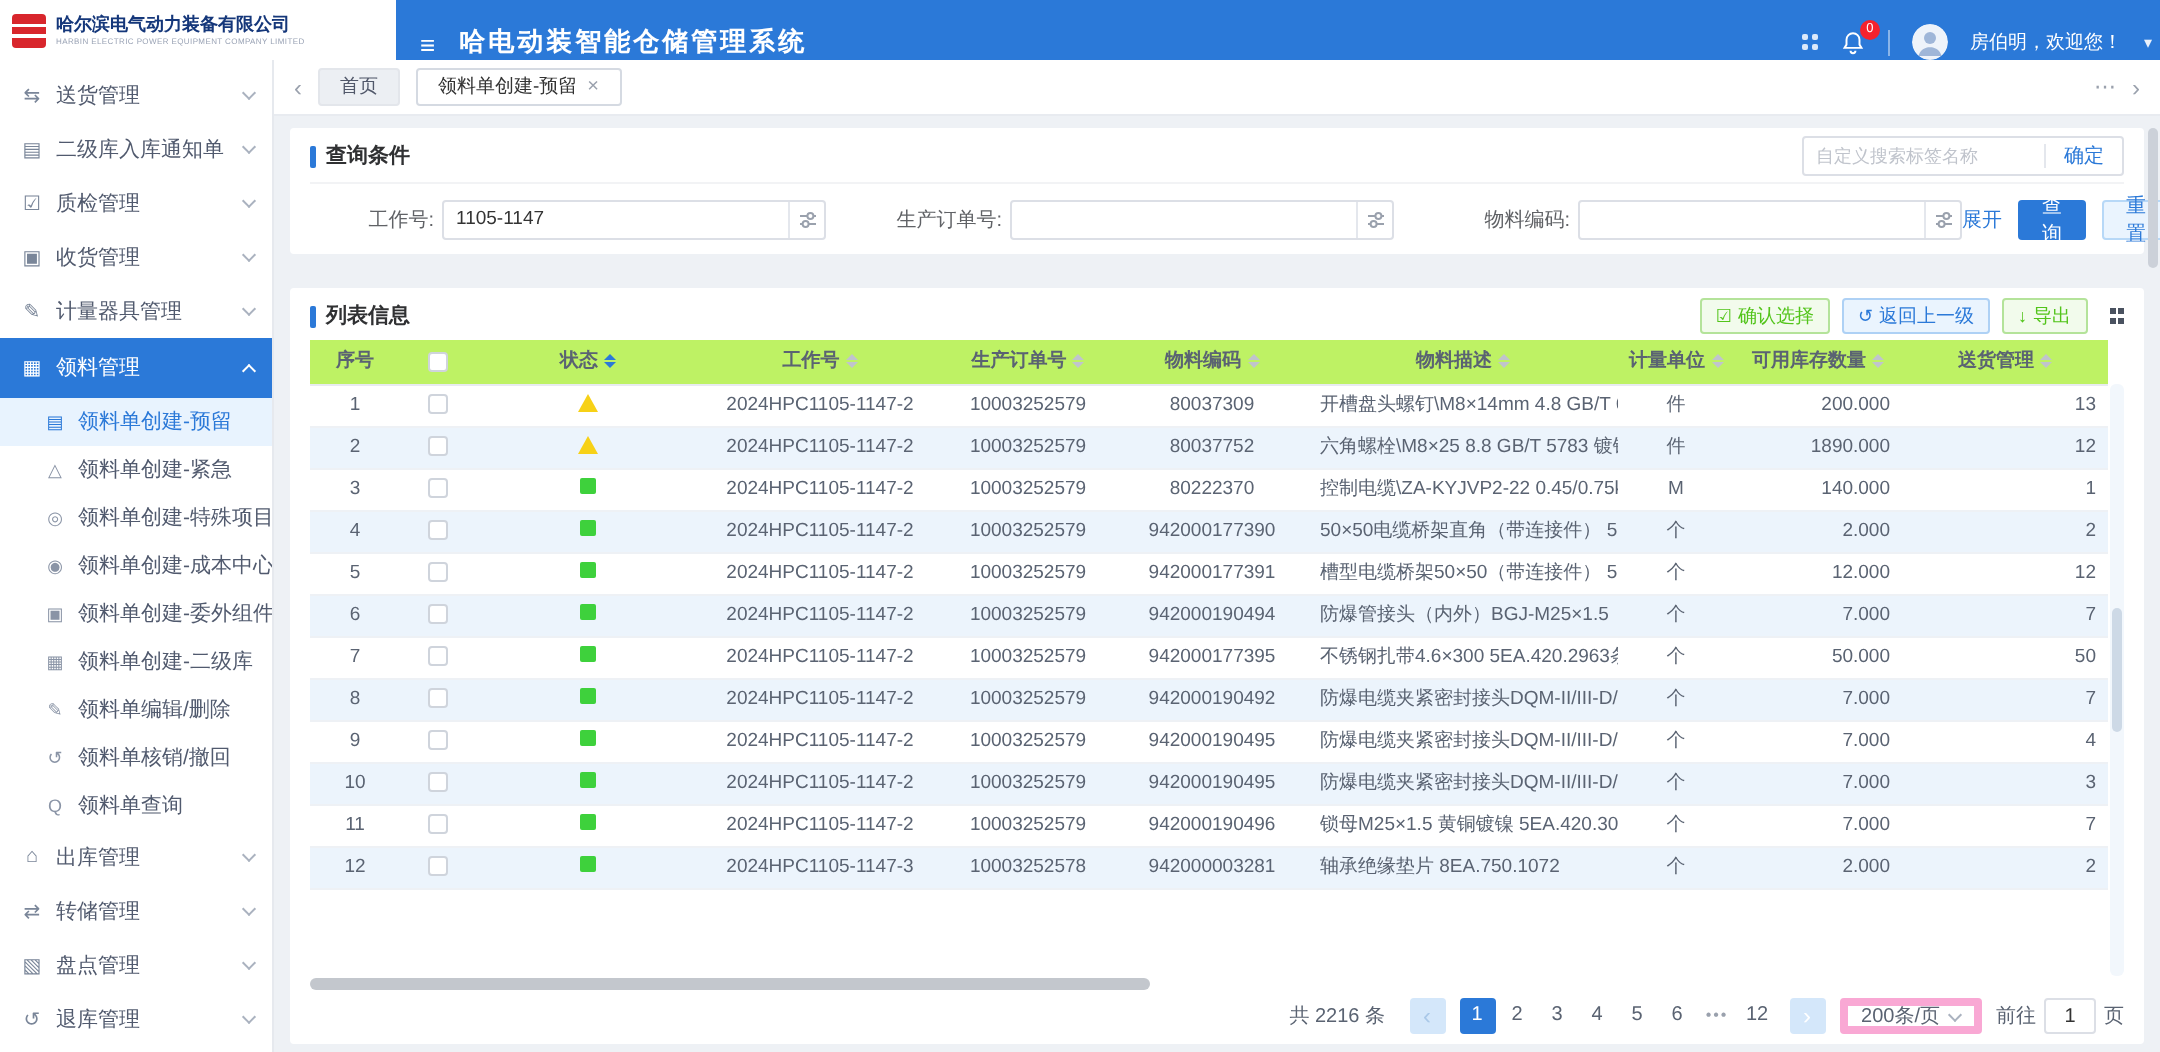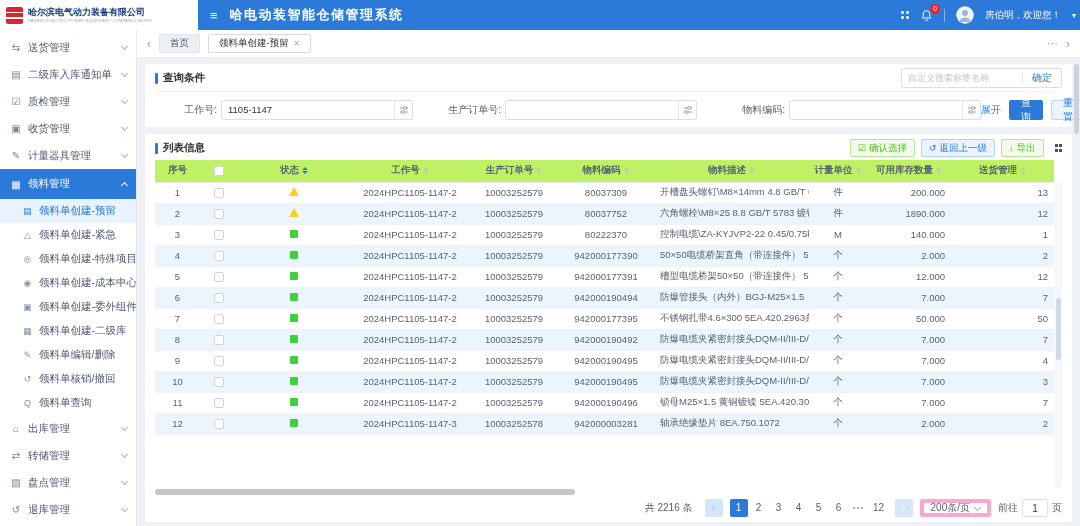--- a/index.html
+++ b/index.html
@@ -1,20 +1,20 @@
 <!DOCTYPE html>
 <html><head>
 <meta charset="utf-8">
 <style>
   *{box-sizing:border-box;margin:0;padding:0}
   html,body{width:1080px;height:526px;overflow:hidden}
   body{font-family:"Liberation Sans",sans-serif;background:#eef1f5;font-size:10px;color:#515a6e}
 
   
-  .topbar{height:30px;background:#2b79d8;display:flex;align-items:center}
+  .topbar{height:30px;background:#2b79d8;display:flex;align-items:flex-end}
   .logo-strip{width:198px;height:30px;background:#fff;display:flex;align-items:center;padding:0 6px;gap:5px;flex:none}
   .logo-mark{width:17px;height:17px;border-radius:2px;flex:none;
     background:linear-gradient(#d8262c 0 28%,#fff 28% 38%,#d8262c 38% 60%,#fff 60% 70%,#d8262c 70% 100%)}
   .cname{font-size:9px;font-weight:bold;color:#15377a;line-height:11px;white-space:nowrap}
   .csub{font-size:4px;color:#9aa3b5;white-space:nowrap;letter-spacing:.2px}
   .collapse{color:#fff;font-size:13px;margin:0 12px;cursor:pointer}
   .app-title{color:#fff;font-size:13px;font-weight:bold;letter-spacing:1.5px}
   .top-right{margin-left:auto;display:flex;align-items:center;gap:11px;padding-right:4px;color:#fff}
   .fs{display:grid;grid-template-columns:3px 3px;gap:2px;cursor:pointer}
   .fs i{width:3px;height:3px;background:#dce9fa;border-radius:1px}
@@ -41,21 +41,21 @@
   .sub-item.selected .s-icon{color:#2b79d8}
 
   .main{flex:1;display:flex;flex-direction:column;min-width:0;position:relative}
   .tabbar{height:28px;background:#fff;display:flex;align-items:center;padding:0 10px;gap:8px;border-bottom:1px solid #e8ebf0}
   .tab-back,.tab-fwd{color:#9aa1ad;font-size:12px;cursor:pointer}
   .tab{height:19px;padding:0 10px;background:#eceff3;border:1px solid #e3e6eb;font-size:9.5px;color:#51586a;border-radius:2px;cursor:pointer;display:flex;align-items:center;gap:5px}
   .tab.active{background:#fff;border-color:#d5dae2;color:#333}
   .tab-x{color:#9aa1ad;font-size:10px;font-weight:normal;font-style:normal}
   .tab-more{margin-left:auto;color:#9aa1ad;cursor:pointer;font-size:11px}
 
-  .content{flex:1;padding:6px 8px 4px;display:flex;flex-direction:column;gap:7px;min-height:0}
+  .content{flex:1;padding:6px 8px 4px;display:flex;flex-direction:column;gap:17px;min-height:0}
   .panel{background:#fff;border-radius:2px}
   .sec-title{display:flex;align-items:center;gap:5px;font-size:10.5px;font-weight:bold;color:#303133}
   .bar{width:3px;height:11px;background:#2b79d8;border-radius:1px}
 
   
   .query{padding:4px 10px 7px;flex:none}
   .q-head{display:flex;align-items:center;justify-content:space-between;border-bottom:1px solid #f2f3f5;padding-bottom:3px;height:24px}
   .tag-group{display:flex;align-items:center;border:1px solid #dcdfe6;border-radius:2px;height:20px;overflow:hidden}
   .tag-group input{border:0;outline:0;width:120px;font-size:9px;padding:0 6px;color:#333}
   .tag-group input::placeholder{color:#c0c4cc}

